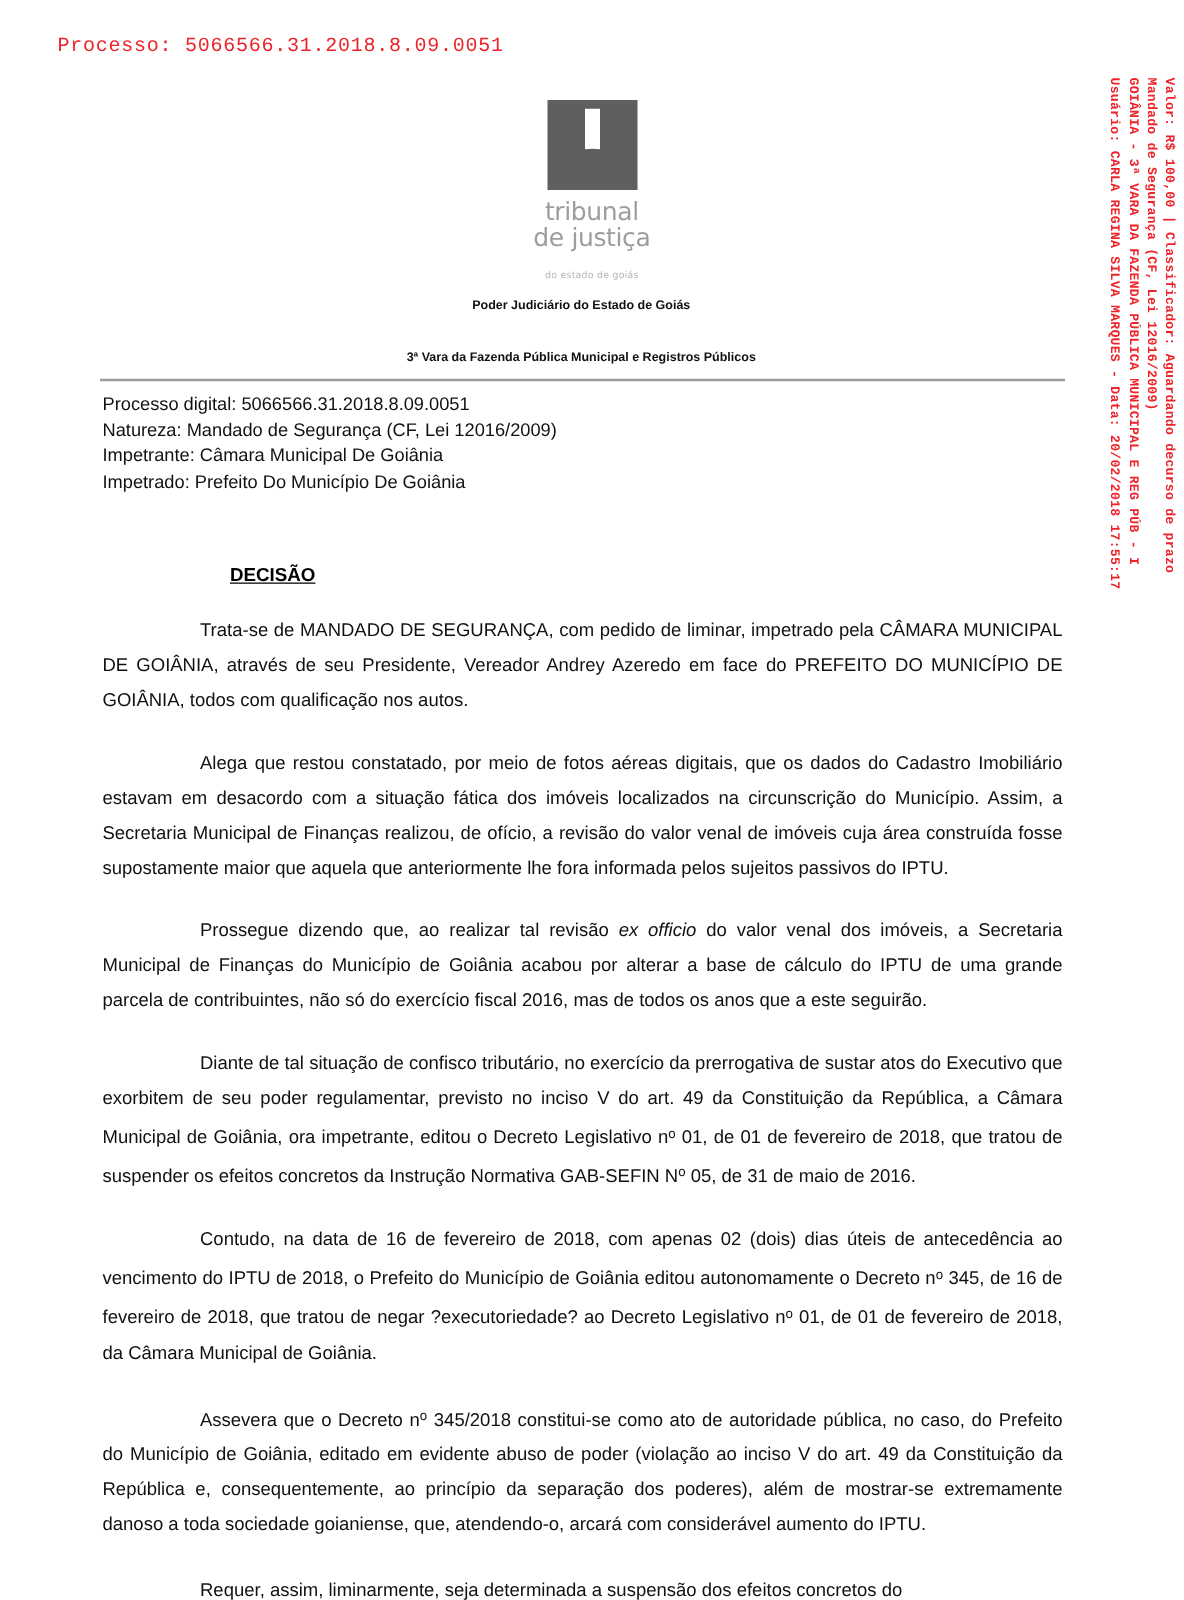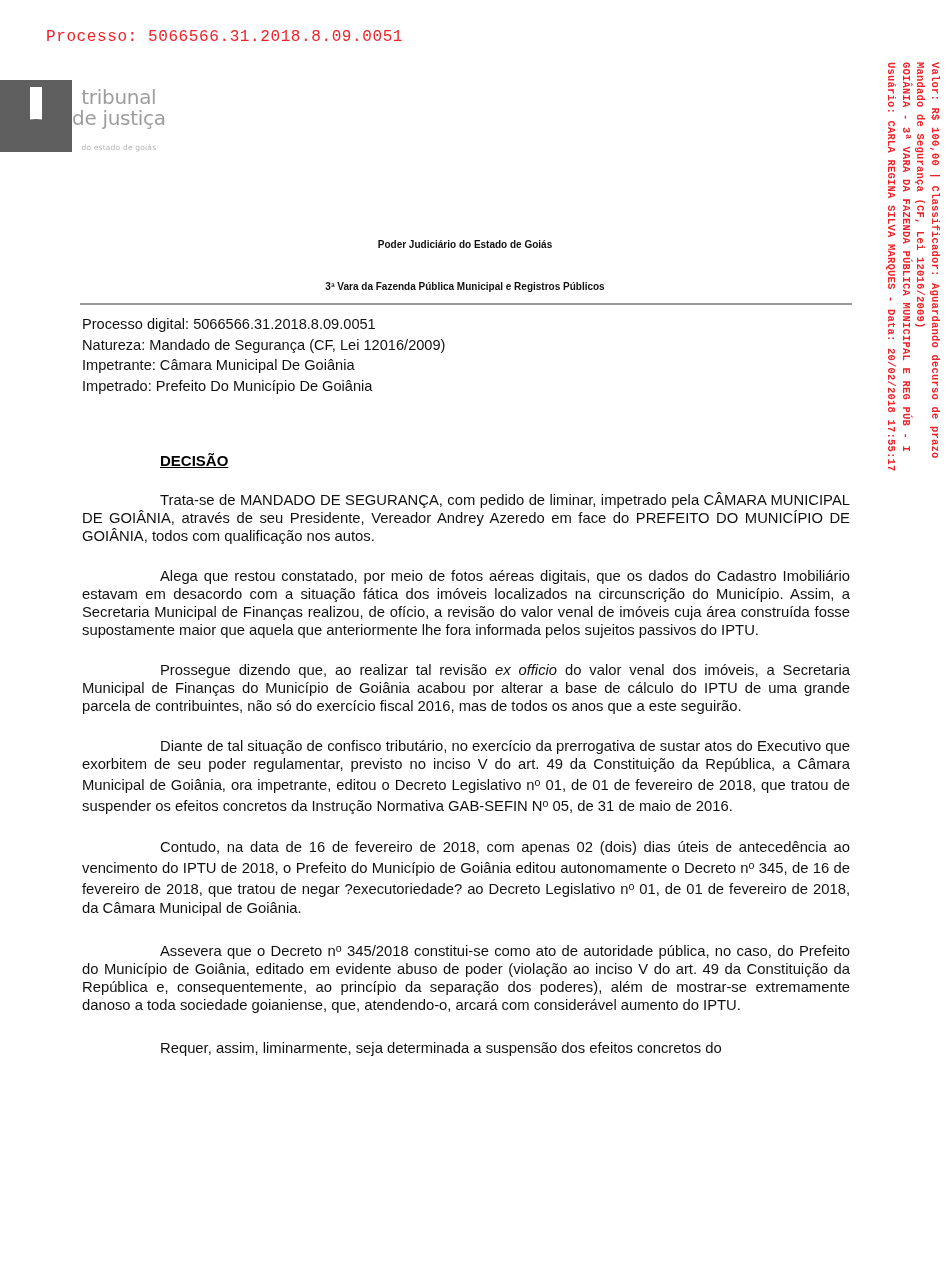--- a/index.html
+++ b/index.html
@@ -59,21 +59,21 @@
   }
   .stamp-side-inner div { white-space: nowrap; }
 
   
   .logo-wrap {
     position: absolute;
     left: 0;
     right: 0;
     top: 80px;
     display: flex;
-    flex-direction: row;
+    flex-direction: column;
     align-items: center;
   }
   .logo-mark {
     position: relative;
     width: 72px;
     height: 72px;
     background: #5f5f5f;
   }
   .logo-mark .bar {
     position: absolute;
@@ -154,28 +154,28 @@
   .body-area {
     position: absolute;
     left: 82px;
     top: 452px;
     width: 768px;
   }
   .decision-title {
     font-size: 15px;
     font-weight: bold;
     text-decoration: underline;
-    margin-left: 78px;
+    margin-left: 102px;
     margin-bottom: 22px;
     display: inline-block;
   }
   p.para {
     margin: 0 0 22px 0;
     font-size: 14.8px;
-    line-height: 18px;
+    line-height: 28px;
     text-align: justify;
     text-indent: 78px;
     color: #111111;
     -webkit-hyphens: none;
     hyphens: none;
   }
   p.para.last { margin-bottom: 0; margin-top: 25px; }
   .it { font-style: italic; }
   .ord { font-size: 0.72em; vertical-align: 0.42em; }
 </style>

